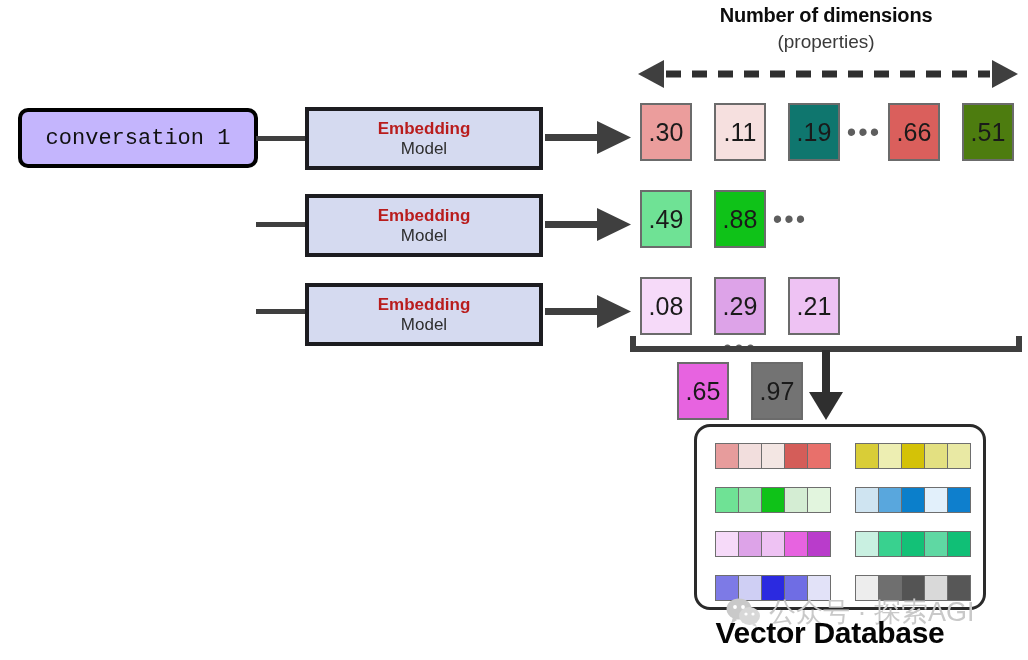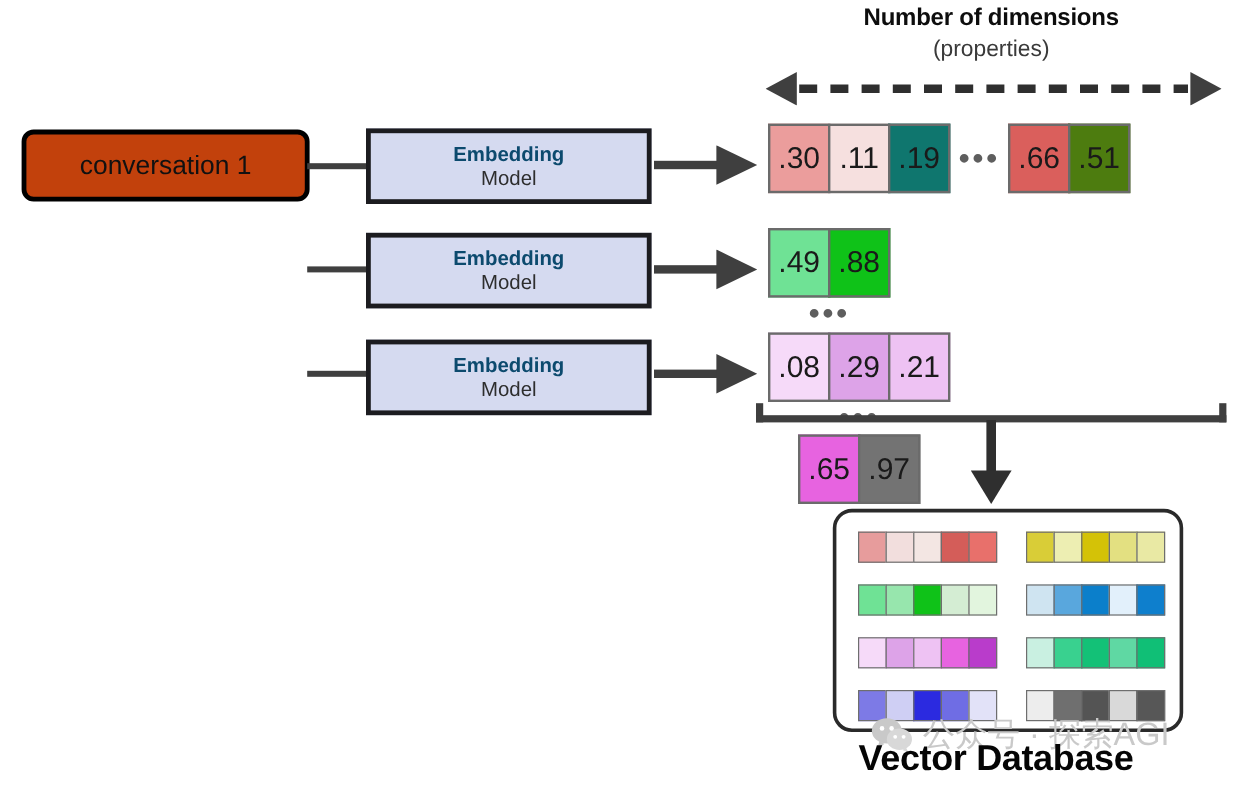--- a/index.html
+++ b/index.html
@@ -27,21 +27,21 @@
     position:absolute;left:638px;top:60px;width:380px;height:28px;
   }
 
   
   .conv{
     position:absolute;left:18px;width:240px;height:60px;
     border:4px solid #000000;border-radius:10px;
     display:flex;align-items:center;justify-content:center;
     font-size:22px;color:#111111;box-sizing:border-box;
   }
-  .conv1{top:108px;background:#c2410c;}
+  .conv1{top:108px;background:#c4b5fd;font-family:Liberation Mono, monospace;}
   .conv2{top:194px;background:#cdf4ce;}
   .conv3{top:280px;background:#f2c0f5;}
 
   
   .link{
     position:absolute;left:256px;width:52px;height:5px;background:#3f3f3f;
   }
   .link1{top:136px;}
   .link2{top:222px;}
   .link3{top:309px;}
@@ -50,35 +50,35 @@
   .emb{
     position:absolute;left:305px;width:238px;height:63px;
     border:4px solid #1c1c20;background:#d5daf0;
     box-sizing:border-box;
     display:flex;flex-direction:column;align-items:center;justify-content:center;
     line-height:1.14;
   }
   .emb1{top:107px;}
   .emb2{top:194px;}
   .emb3{top:283px;}
-  .emb .e-t{font-size:17px;font-weight:bold;color:#0c4a6e;}
+  .emb .e-t{font-size:17px;font-weight:bold;color:#b91c1c;}
   .emb .e-s{font-size:17px;color:#2e2e2e;}
 
   
   .arr{position:absolute;left:545px;width:86px;height:34px;}
   .arr1{top:121px;}
   .arr2{top:208px;}
   .arr3{top:295px;}
 
   
   .vecrow{position:absolute;display:flex;align-items:center;}
   .vr1{left:640px;top:103px;}
-  .vr2{left:640px;top:190px;flex-direction:column;}
+  .vr2{left:640px;top:190px;}
   .vr3{left:640px;top:277px;flex-direction:column;}
-  .grp{display:flex;}
+  .grp{display:flex;gap:24px;}
   .cell{
     width:52px;height:58px;
     border:2px solid #6b6b6b;
     box-sizing:border-box;
     display:flex;align-items:center;justify-content:center;
     font-size:25px;color:#1a1a1a;
     margin-left:-2px;
   }
   .grp .cell:first-child{margin-left:0;}
   .dots{

